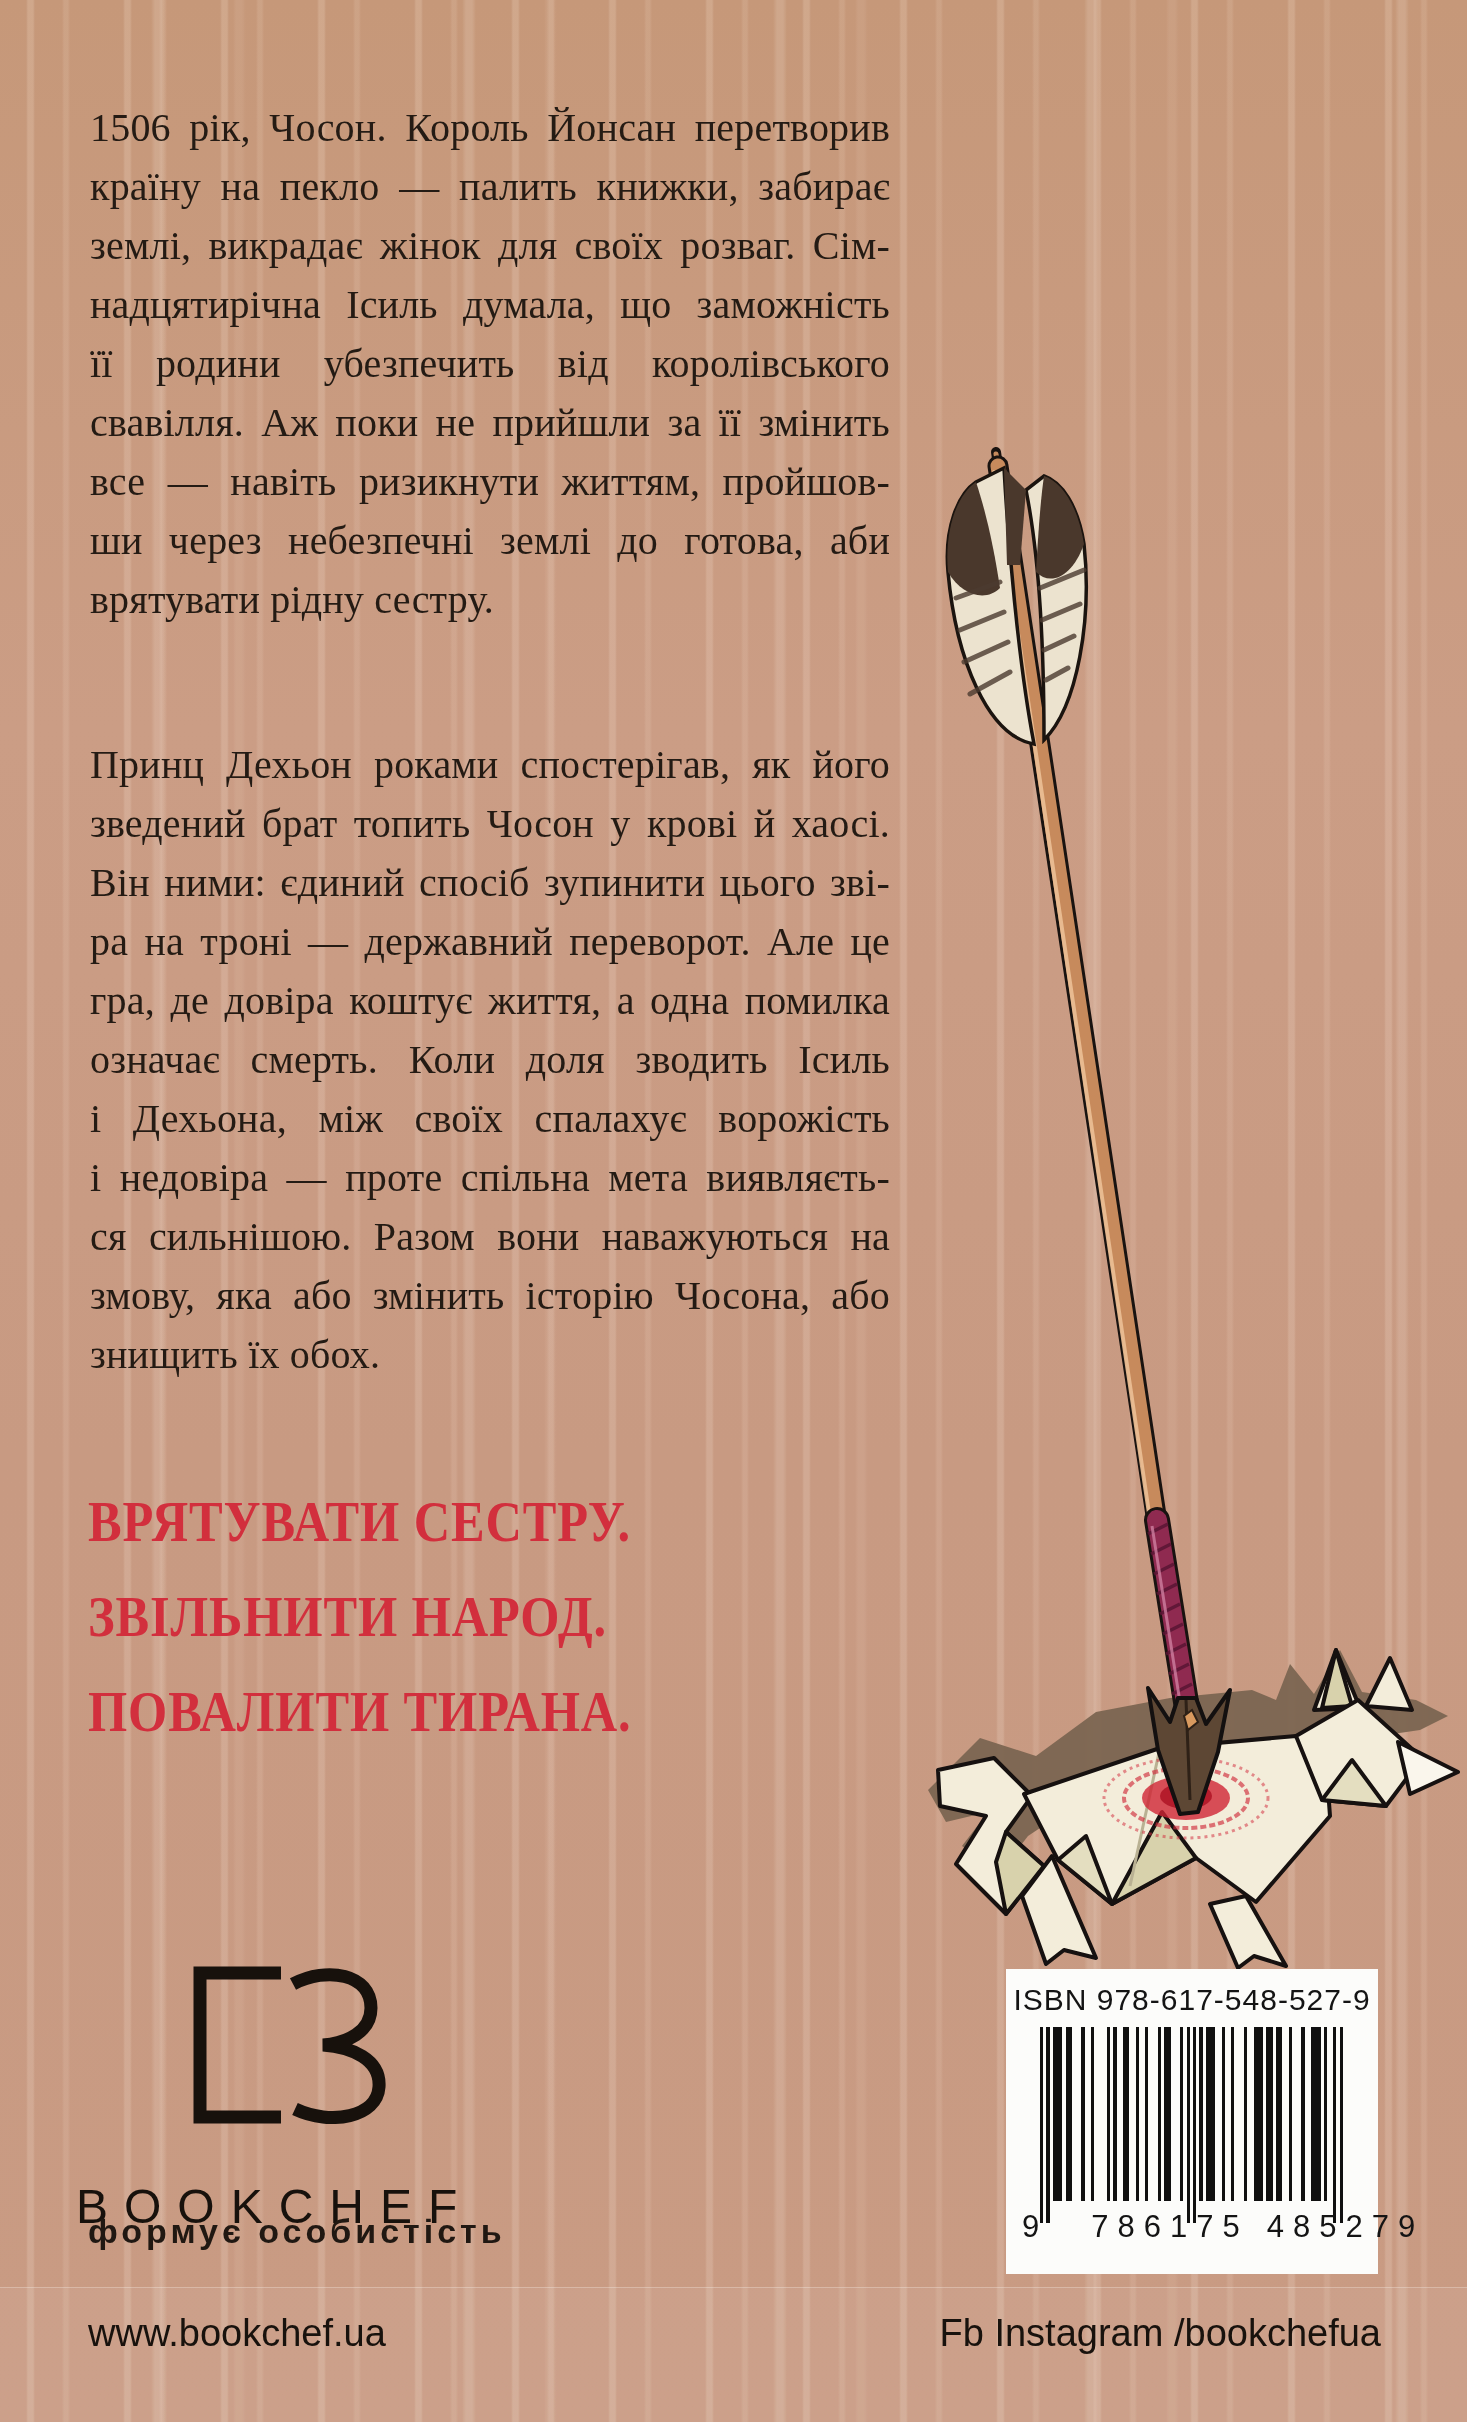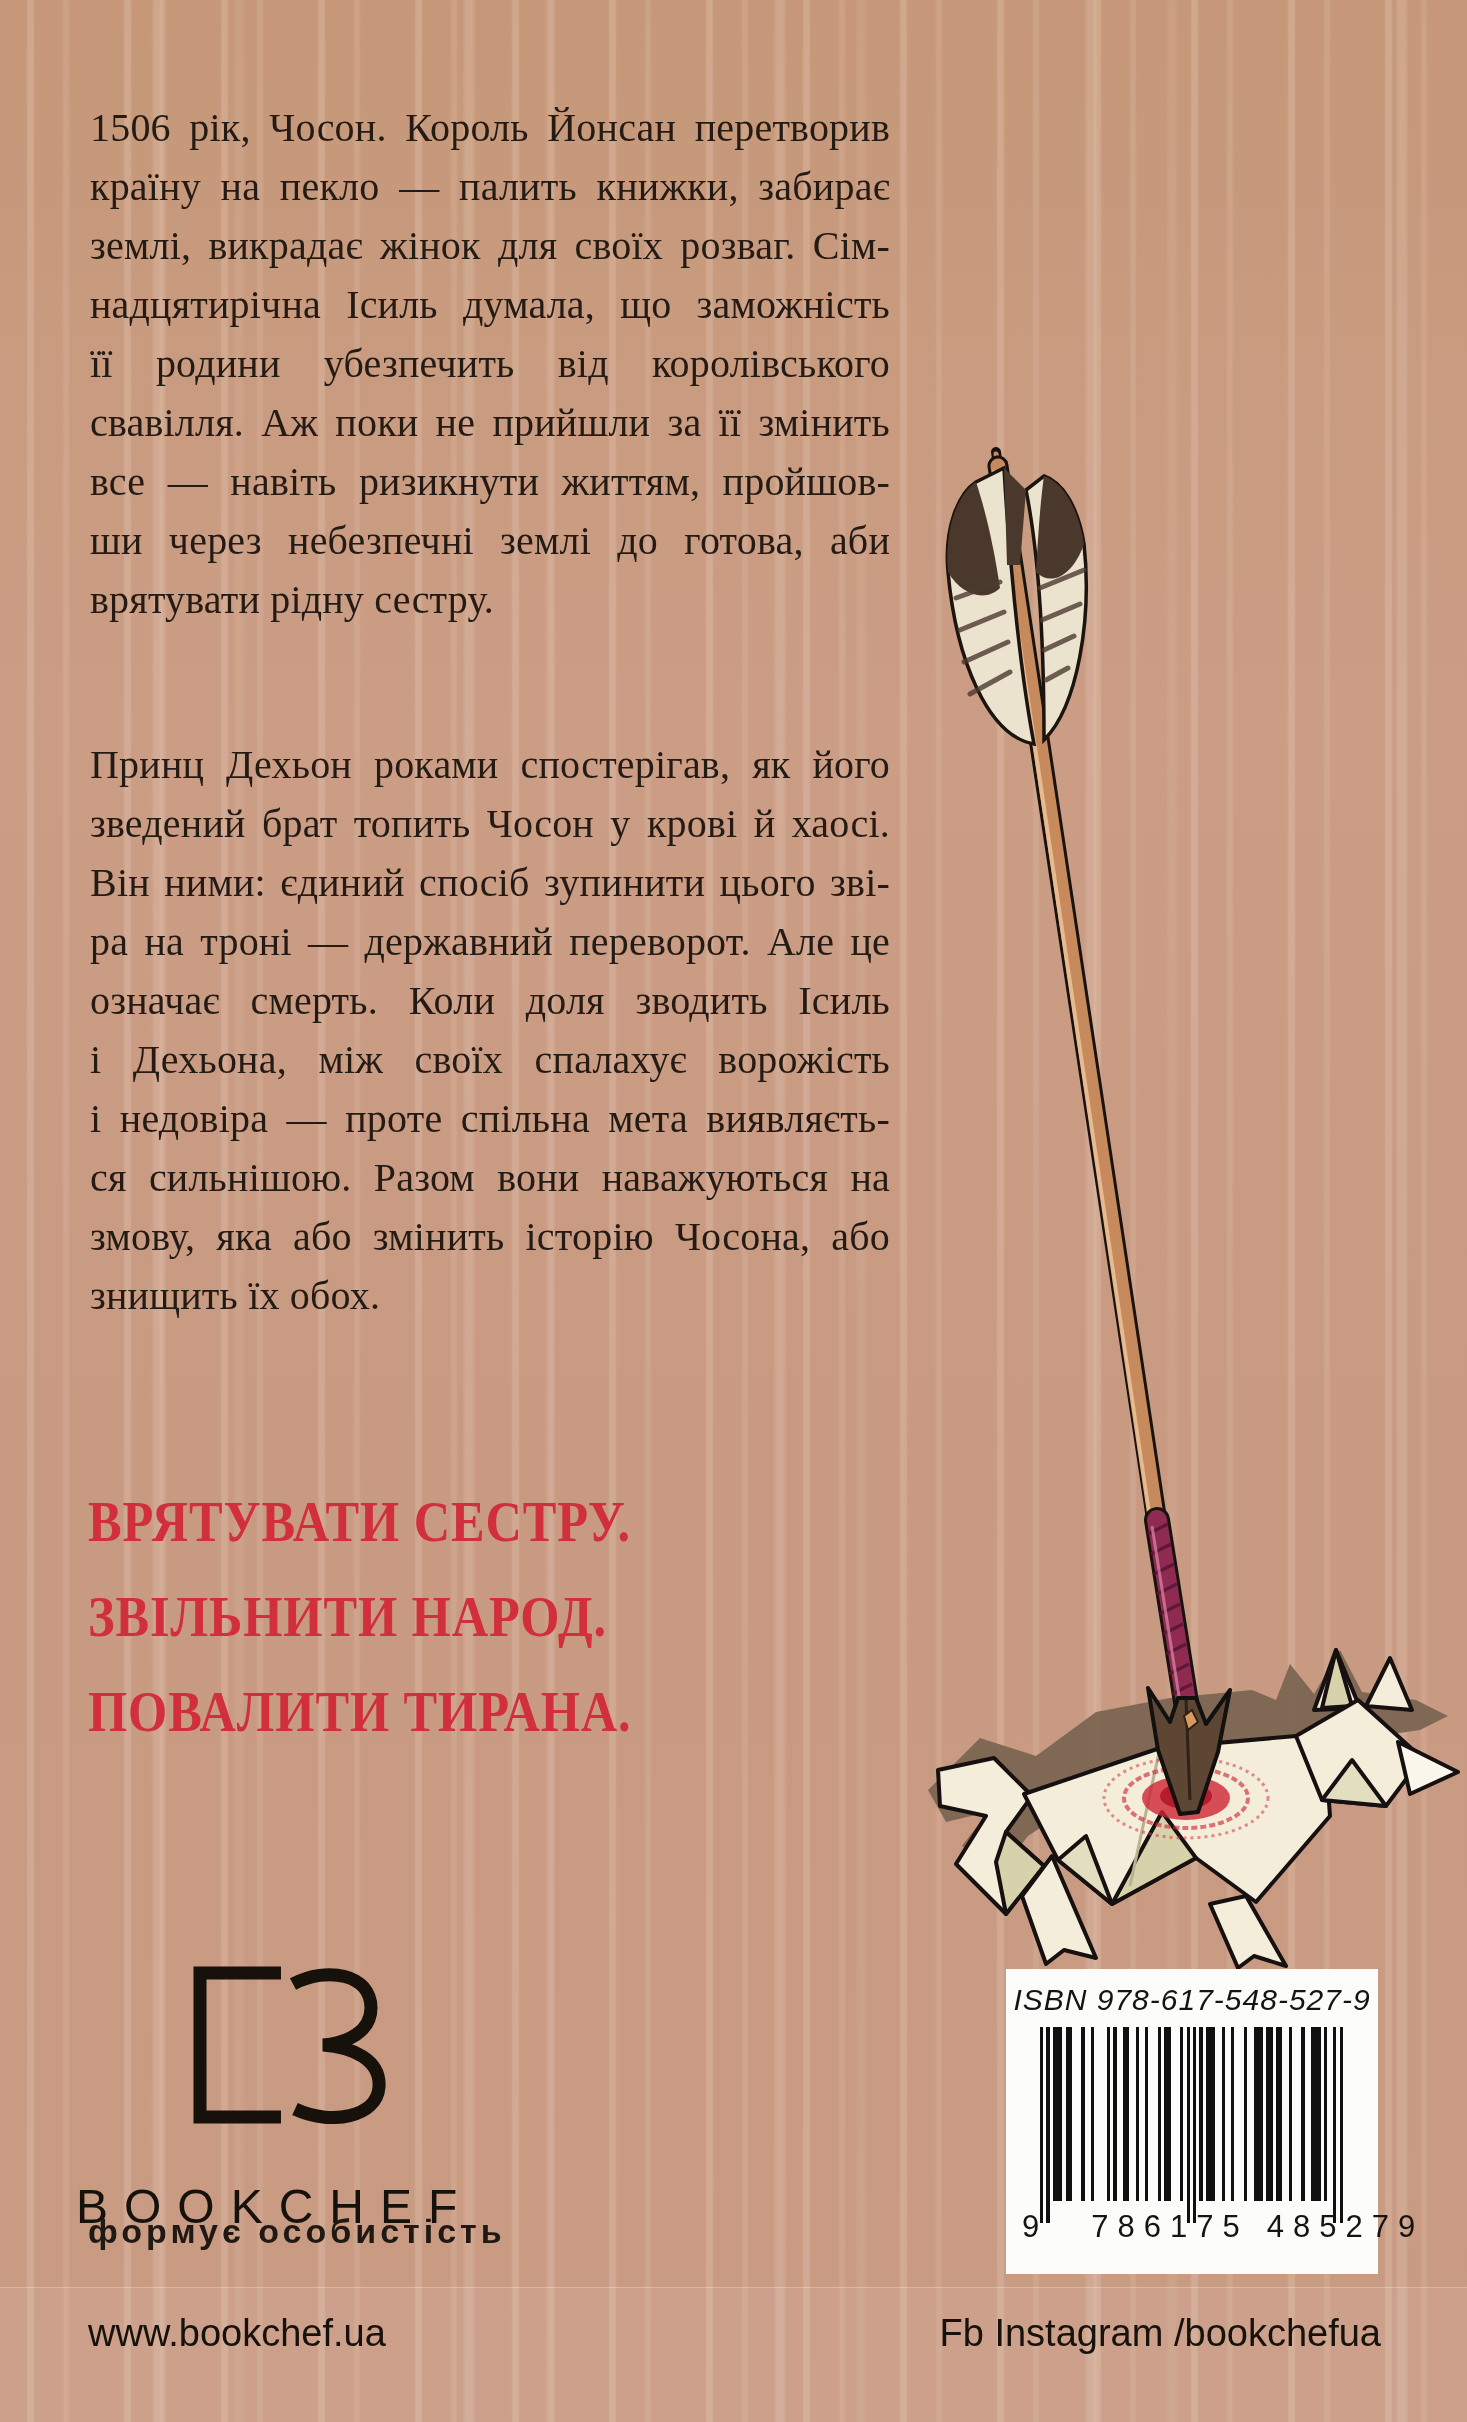--- a/index.html
+++ b/index.html
@@ -46,21 +46,21 @@
   .pub-tagline{
     position:absolute;left:88px;top:2212px;
     font-family:"Liberation Sans","DejaVu Sans",sans-serif;
     font-weight:700;font-size:34px;letter-spacing:4px;color:#201812;white-space:nowrap;
   }
   .barcode-panel{
     position:absolute;left:1006px;top:1969px;width:372px;height:305px;
     background:#fcfcfa;box-sizing:border-box;padding-top:14px;
     font-family:"Liberation Sans","DejaVu Sans",sans-serif;color:#141414;
   }
-  .isbn-label{text-align:center;font-size:30px;letter-spacing:1px;white-space:nowrap;font-style:italic;}
+  .isbn-label{text-align:center;font-size:30px;letter-spacing:1px;white-space:nowrap;}
   .bars{display:flex;align-items:flex-start;width:304px;margin:10px auto 0;height:198px;}
   .bar{width:3.2px;height:174px;background:transparent;flex:none;}
   .bar.on{background:#101010;}
   .bar.on.guard{height:196px;}
   .digits{display:flex;font-size:31px;margin-top:-16px;position:relative;}
   .digits .d9{margin-left:16px;}
   .digits .g1{margin-left:52px;letter-spacing:9px;}
   .digits .g2{margin-left:18px;letter-spacing:9px;}
   .footer{
     position:absolute;left:0;bottom:0;width:100%;height:134px;
@@ -87,20 +87,21 @@
       <div class="bline">все — навіть ризикнути життям, пройшов-</div>
       <div class="bline">ши через небезпечні землі до готова, аби</div>
       <div class="bline last">врятувати рідну сестру.</div>
     </div>
 
   <div class="para" style="top:735px">
       <div class="bline">Принц Дехьон роками спостерігав, як його</div>
       <div class="bline">зведений брат топить Чосон у крові й хаосі.</div>
       <div class="bline">Він ними: єдиний спосіб зупинити цього зві-</div>
       <div class="bline">ра на троні — державний переворот. Але це</div>
+      <div class="bline">гра, де довіра коштує життя, а одна помилка</div>
       <div class="bline">означає смерть. Коли доля зводить Ісиль</div>
       <div class="bline">і Дехьона, між своїх спалахує ворожість</div>
       <div class="bline">і недовіра — проте спільна мета виявляєть-</div>
       <div class="bline">ся сильнішою. Разом вони наважуються на</div>
       <div class="bline">змову, яка або змінить історію Чосона, або</div>
       <div class="bline last">знищить їх обох.</div>
     </div>
 
   <div class="slogan">
       <div class="bline">ВРЯТУВАТИ СЕСТРУ.</div>

